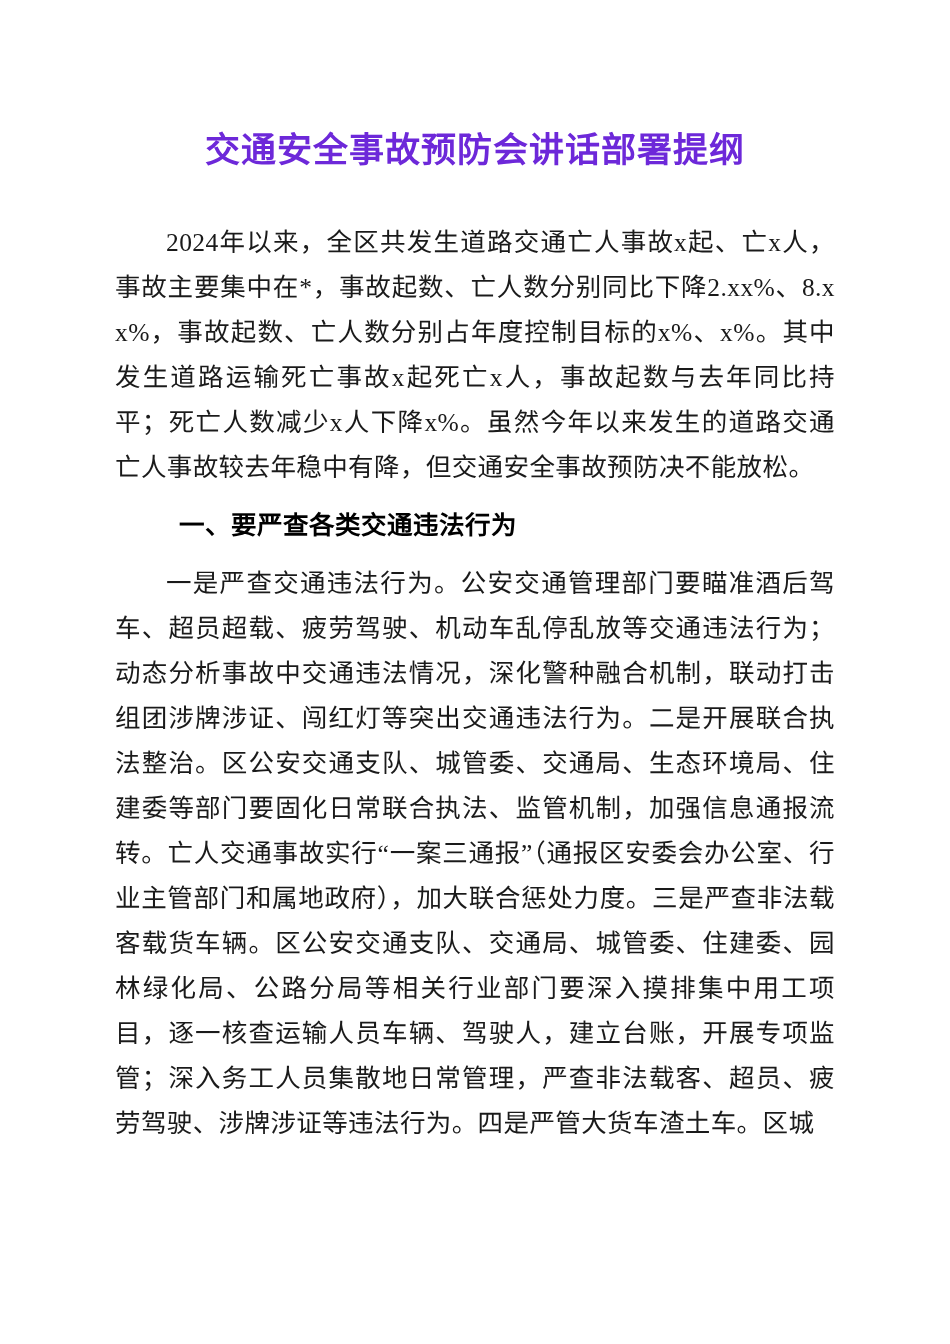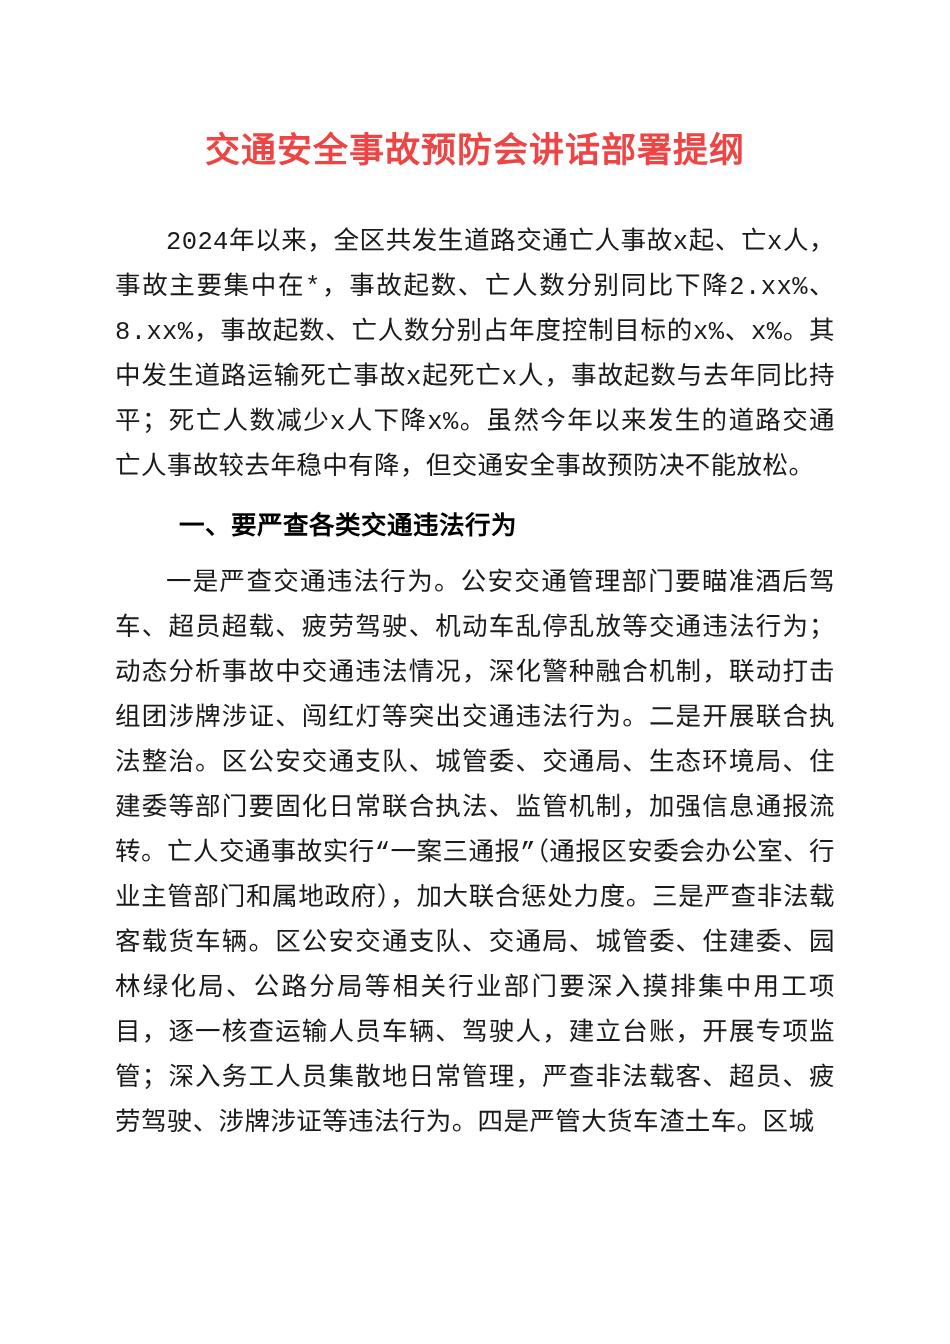--- a/index.html
+++ b/index.html
@@ -30,32 +30,32 @@
   
   .doc-title {
     margin: 0;
     padding-top: 126px;
     text-align: center;
     font-family: "DejaVu Serif", "Liberation Serif", serif;
     font-weight: bold;
     font-size: 35px;
     line-height: 48px;
     letter-spacing: 1px;
-    color: #ef4444;
+    color: #6d28d9;
     white-space: nowrap;
   }
 
   
   .body-block {
     padding-top: 46px;
   }
 
   p.para {
     margin: 0;
-    font-family: Liberation Mono, monospace;
+    font-family: Liberation Serif, serif;
     font-size: 25.5px;
     line-height: 45px;
     text-align: justify;
     text-align-last: left;
     text-justify: inter-ideograph;
     letter-spacing: 0.4px;
     text-indent: 2em;
     color: #1a1a1a;
     word-break: break-all;
   }

